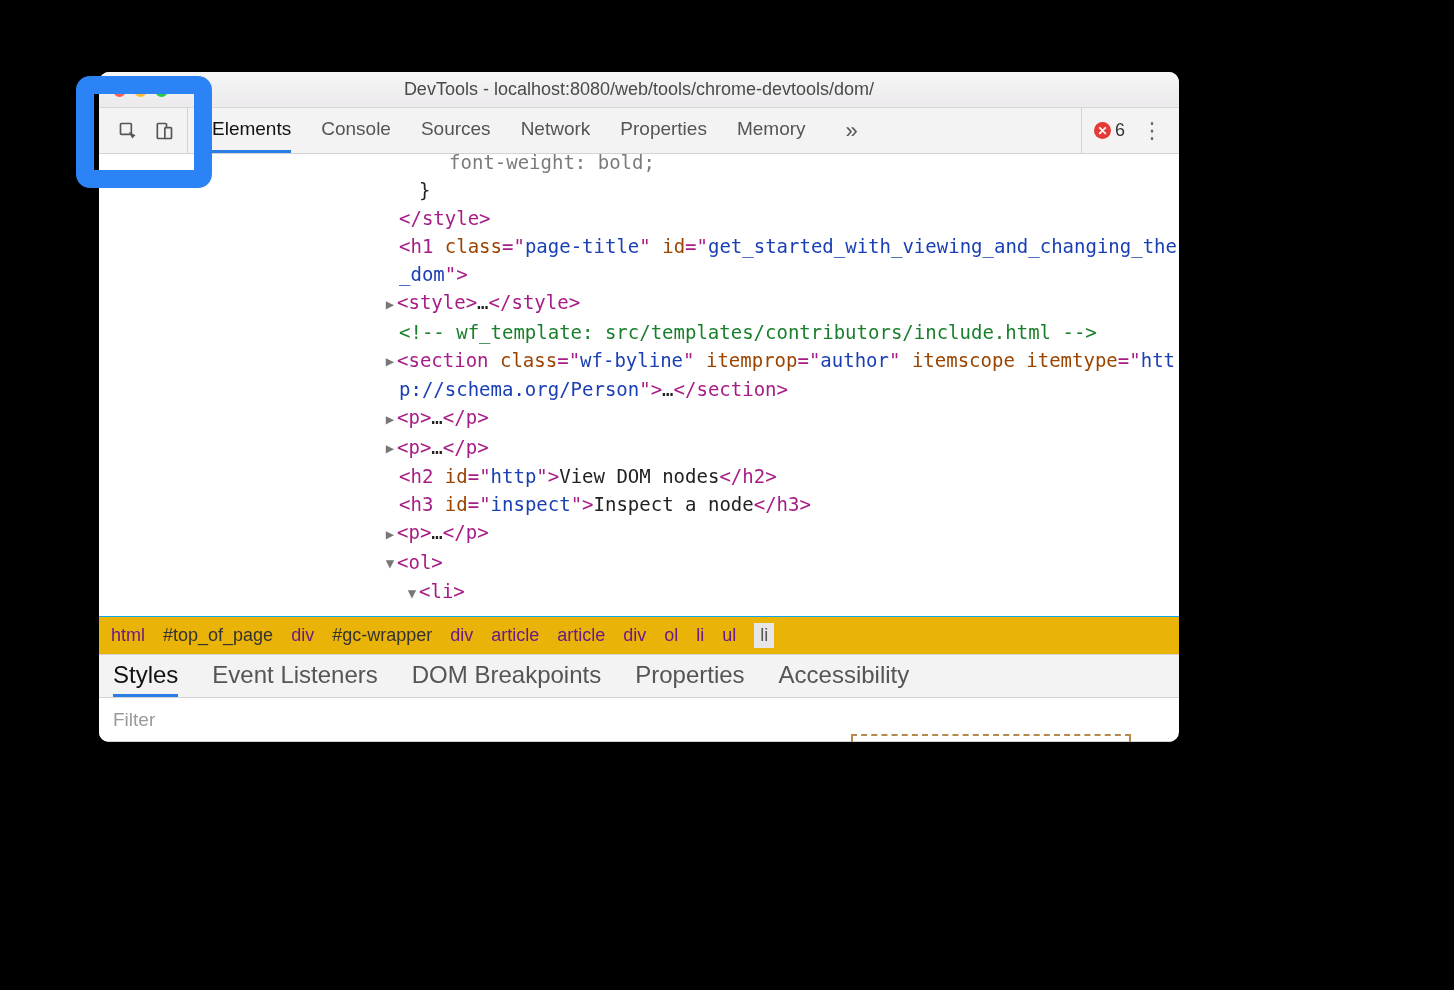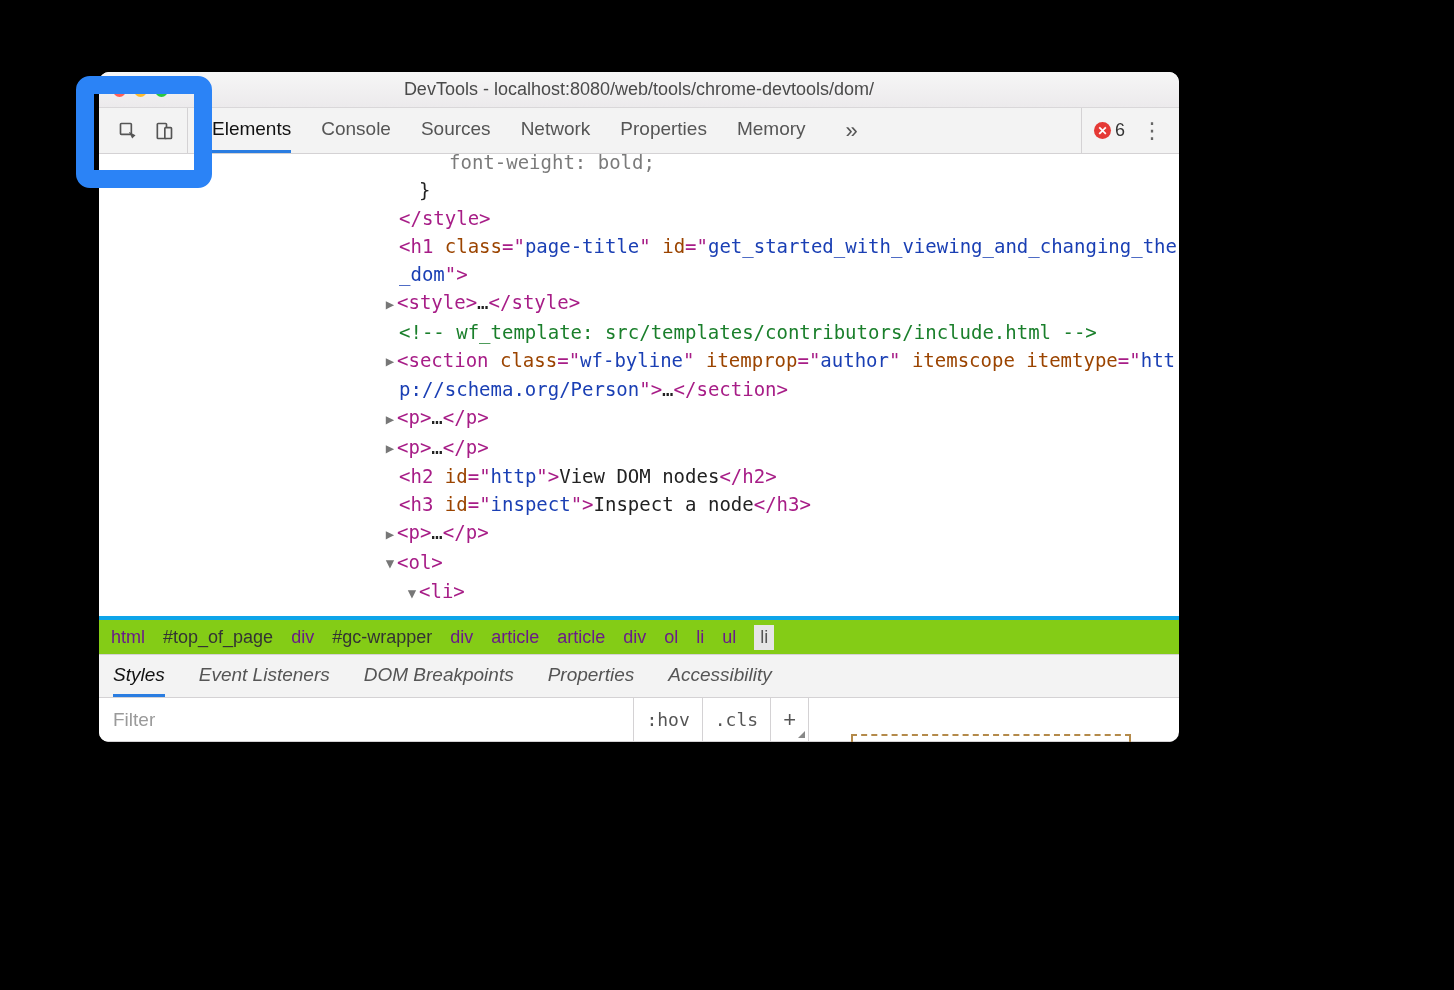--- a/index.html
+++ b/index.html
@@ -124,22 +124,22 @@
   .t-attr-val { color:#1a3fb4; }
   .t-text { color:#222; }
   .t-comment { color:#1a7f2b; }
   .punct { color:#a71d87; }
 
   .line.cut { margin-top:-10px; color:#222; padding-left:140px; opacity:0.6; }
 
   
   .breadcrumb {
     height: 38px;
-    border-top: 4px solid #0ea5e9;
-    background:#84cc16;
+    border-top: 1px solid #0ea5e9;
+    background:#eab308;
     display:flex;
     align-items:center;
     gap:18px;
     padding:0 12px;
     font-size:18px;
     color:#6a1b8a;
   }
   .breadcrumb span { cursor:pointer; }
   .breadcrumb span.sel { background:#e6e6e6; padding:2px 6px; color:#555;}
   .breadcrumb span.idlike { color:#333; }
@@ -147,22 +147,21 @@
   
   .subtabs {
     height: 44px;
     background:#f3f3f3;
     border-top:1px solid #d4d2d4;
     border-bottom:1px solid #d4d2d4;
     display:flex;
     align-items:center;
     gap:34px;
     padding-left:14px;
-    font-size:19px;
-    font-style:italic;
+    font-size:24px;
   }
   .subtab { color:#555; height:100%; display:flex; align-items:center; border-bottom:3px solid transparent; cursor:pointer;}
   .subtab.active { color:#111; border-bottom:3px solid #2a7de1; }
 
   .filter-row {
     height:44px;
     display:flex;
     align-items:stretch;
     border-bottom:1px solid #d4d2d4;
   }
@@ -301,24 +300,19 @@
   <div class="subtabs">
     <div class="subtab active">Styles</div>
     <div class="subtab">Event Listeners</div>
     <div class="subtab">DOM Breakpoints</div>
     <div class="subtab">Properties</div>
     <div class="subtab">Accessibility</div>
   </div>
 
   <div class="filter-row">
     <input class="filter-input" placeholder="Filter" style="">
-    <div class="pill-group">
-      <div class="pill">:hov</div>
-      <div class="pill">.cls</div>
-      <div class="pill plus">+</div>
-    </div>
     <div style="flex:0 0 370px;"></div>
   </div>
 
   <div class="dashed-box"></div>
 </div>
 
 <div class="highlight-box"></div>
 
 </body></html>

